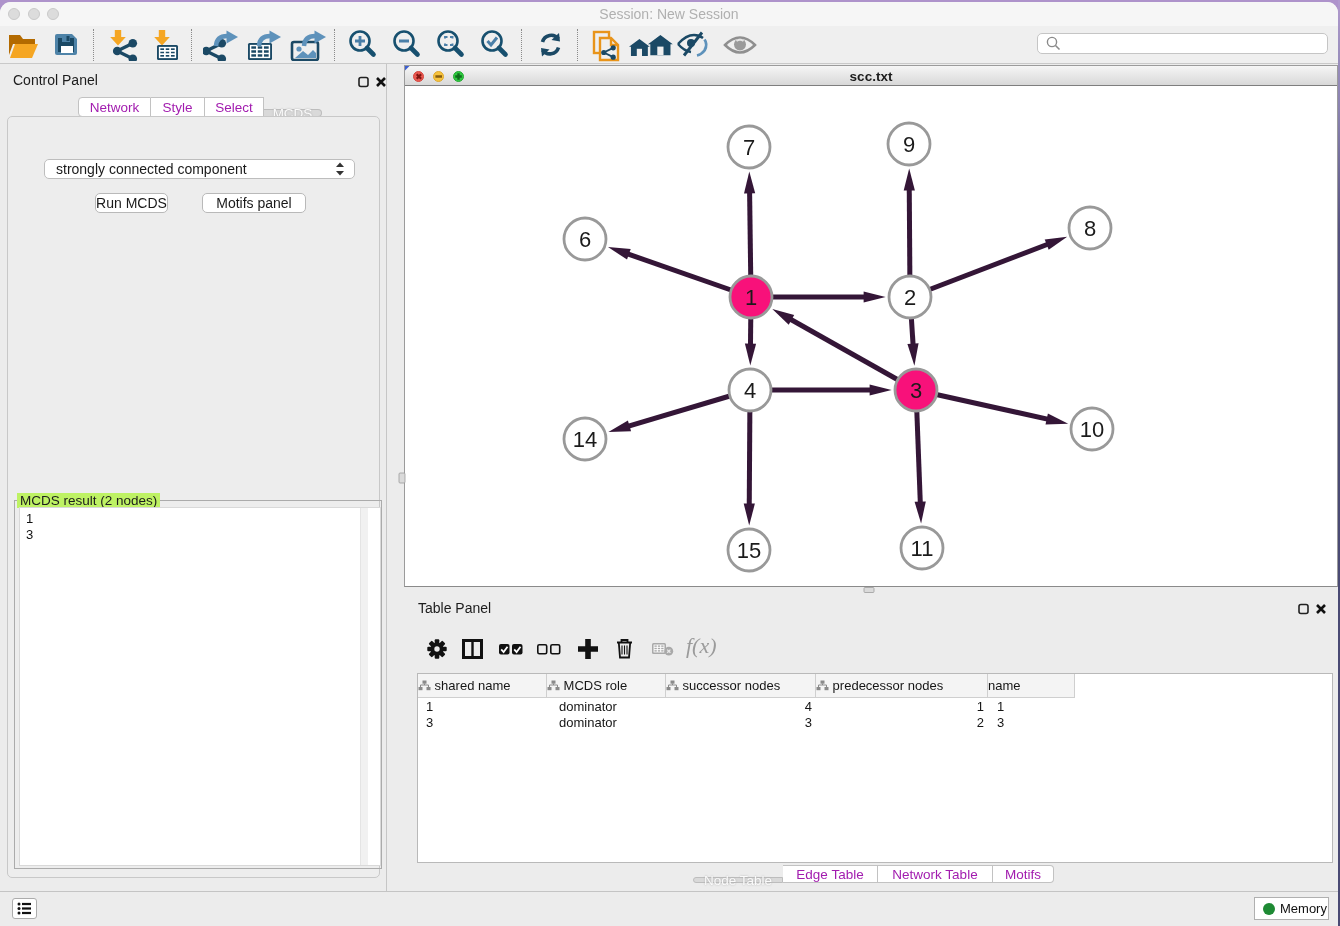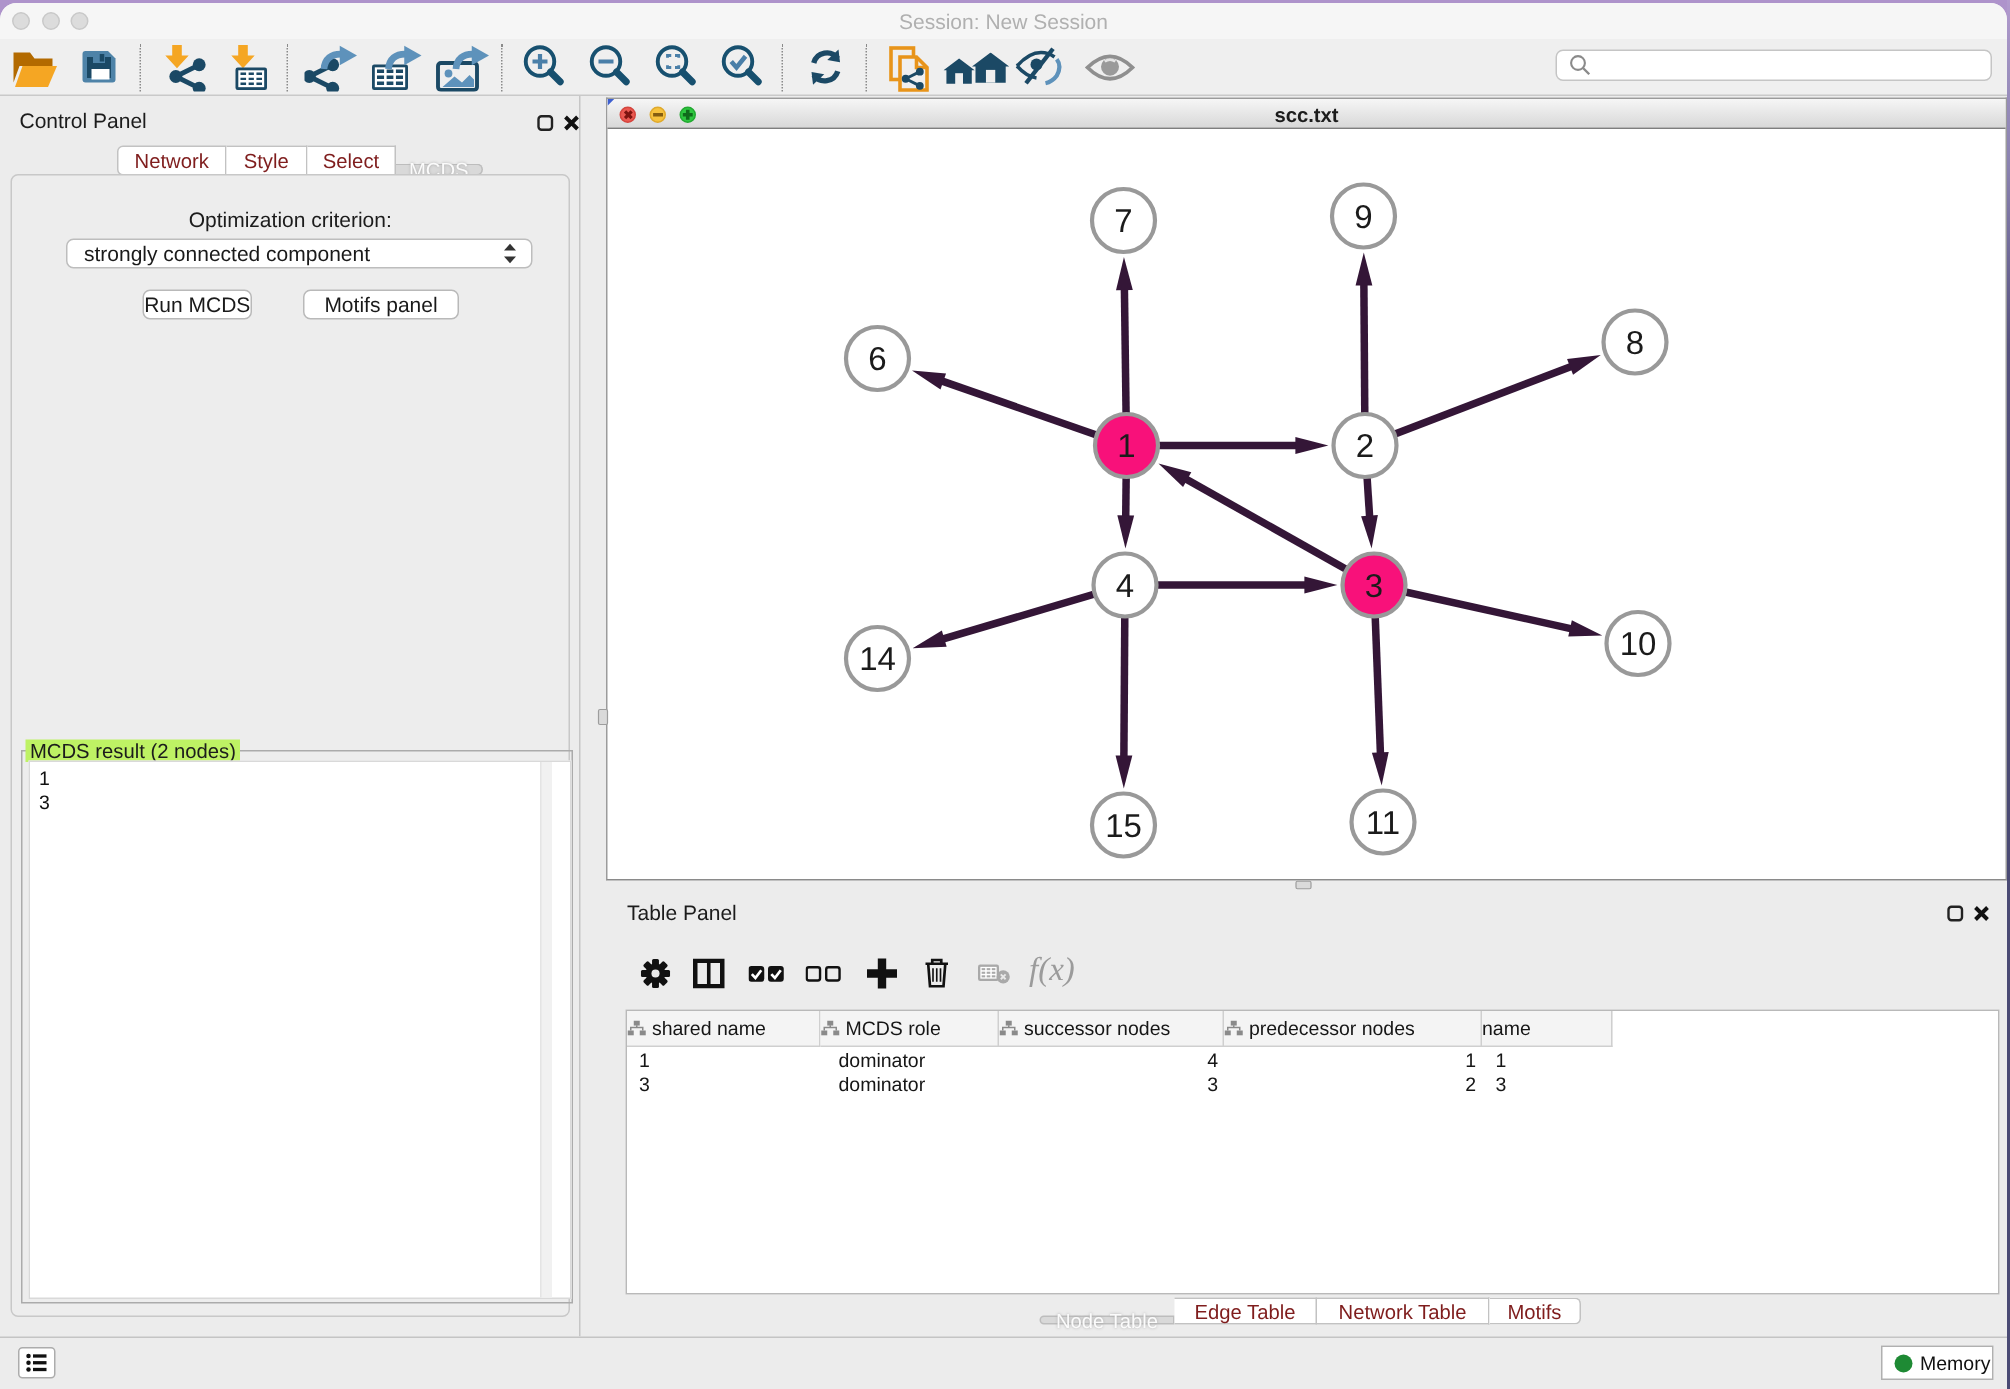--- a/index.html
+++ b/index.html
@@ -10,21 +10,21 @@
 #win { left:0; top:2px; width:1338px; height:924px; background:#ECECEC; border-radius:11px 11px 0 0; overflow:hidden; }
 #titlebar { left:0; top:0; width:1338px; height:24px; background:#F6F6F6; }
 .tl { position:absolute; top:6px; width:12px; height:12px; border-radius:50%; background:#DCDCDC; border:1px solid #C9C9C9; }
 #title { width:100%; text-align:center; top:4px; font-size:14px; color:#B0B0B0; }
 #toolbar { left:0; top:24px; width:1338px; height:38px; background:#EFEFEF; border-bottom:1px solid #C9C9C9; }
 .vsep { position:absolute; top:3px; height:32px; width:0; border-left:1px dotted #8a8a8a; }
 #search { left:1037px; top:7px; width:291px; height:21px; background:#fff; border:1px solid #C5C5C5; border-radius:5px; }
 
 #cp-title { left:13px; top:70px; font-size:14px; color:#1c1c1c; }
 #cp-tabs { left:78px; top:95px; height:20px; display:flex; font-size:13.5px; }
-.tab { border:1px solid #C2C2C2; border-left:none; background:#fff; color:#7f1d1d; display:flex; align-items:center; justify-content:center; }
+.tab { border:1px solid #C2C2C2; border-left:none; background:#fff; color:#a21caf; display:flex; align-items:center; justify-content:center; }
 .tab.first { border-left:1px solid #C2C2C2; border-radius:4px 0 0 4px; }
 .tab.sel { background:#D9D9D9; color:#FBFBFB; text-shadow:0 0 2px #a9a9a9; border-color:#BDBDBD;margin-top:12px; }
 #cp-body { left:7px; top:114px; width:373px; height:762px; background:#EDEDED; border:1px solid #C8C8C8; border-radius:5px; }
 #opt-label { left:7px; top:136px; width:373px; text-align:center; font-size:14px; color:#1c1c1c; }
 #combo { left:44px; top:157px; width:311px; height:20px; background:#fff; border:1px solid #BDBDBD; border-radius:5px; font-size:14px; color:#1a1a1a; line-height:19px; padding-left:11px; }
 .btn { position:absolute; top:191px; height:20px; background:#fff; border:1px solid #B9B9B9; border-radius:5px; font-size:14px; color:#1a1a1a; text-align:center; line-height:18px; }
 #fieldset { left:14px; top:498px; width:368px; height:369px; border:1px solid #ABABAB; }
 #fs-label { left:17px; top:491px; background:#bef264; padding:0 3px; font-size:13.5px; color:#1c1c1c; }
 #fs-white { left:19px; top:505px; width:362px; height:359px; background:#fff; border:1px solid #D9D9D9; font-size:13px; color:#111; line-height:16px; padding:3px 0 0 6px; }
 #fs-scroll { left:360px; top:506px; width:8px; height:357px; background:#F1F1F1; border-left:1px solid #E4E4E4; }
@@ -179,21 +179,20 @@
       <rect x="1" y="1.5" width="9" height="9" rx="2" fill="none" stroke="#222" stroke-width="1.6"></rect>
       <path d="M19,2 l8,8 M27,2 l-8,8" stroke="#111" stroke-width="2.6"></path>
     </svg>
   <div id="cp-tabs" class="abs">
     <div class="tab first" style="width:73px">Network</div>
     <div class="tab" style="width:54px">Style</div>
     <div class="tab" style="width:59px">Select</div>
     <div class="tab sel" style="width:58px;border-radius:0 4px 4px 0">MCDS</div>
   </div>
   <div class="abs" id="cp-body"></div>
-  <div class="abs" id="opt-label">Optimization criterion:</div>
   <div class="abs" id="combo">strongly connected component
     <svg width="12" height="16" style="position:absolute;right:8px;top:1px">
         <path d="M2,6 L6,1.5 L10,6 Z" fill="#333"></path>
         <path d="M2,10 L6,14.5 L10,10 Z" fill="#333"></path>
       </svg>
   </div>
   <div class="btn" style="left:95px;width:73px">Run MCDS</div>
   <div class="btn" style="left:202px;width:104px">Motifs panel</div>
   <div class="abs" id="fieldset"></div>
   <div class="abs" id="fs-label">MCDS result (2 nodes)</div>

